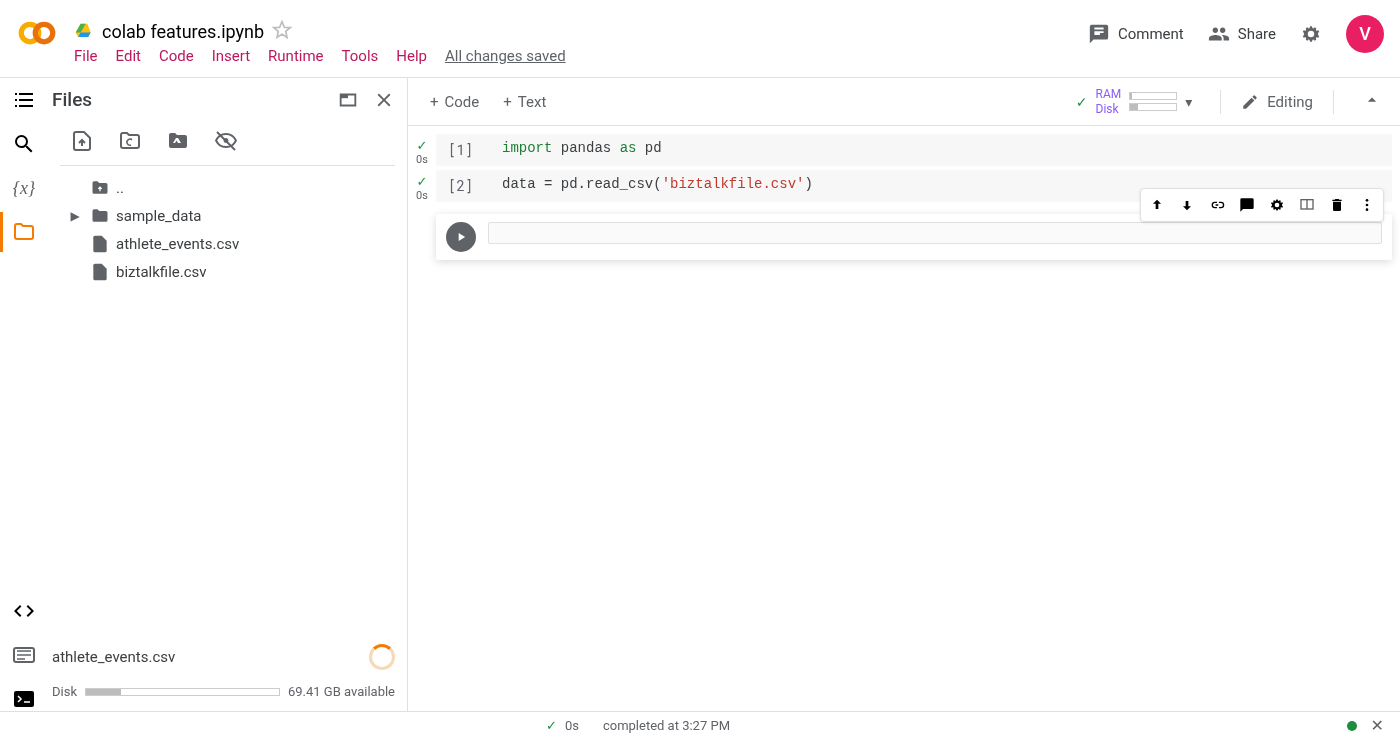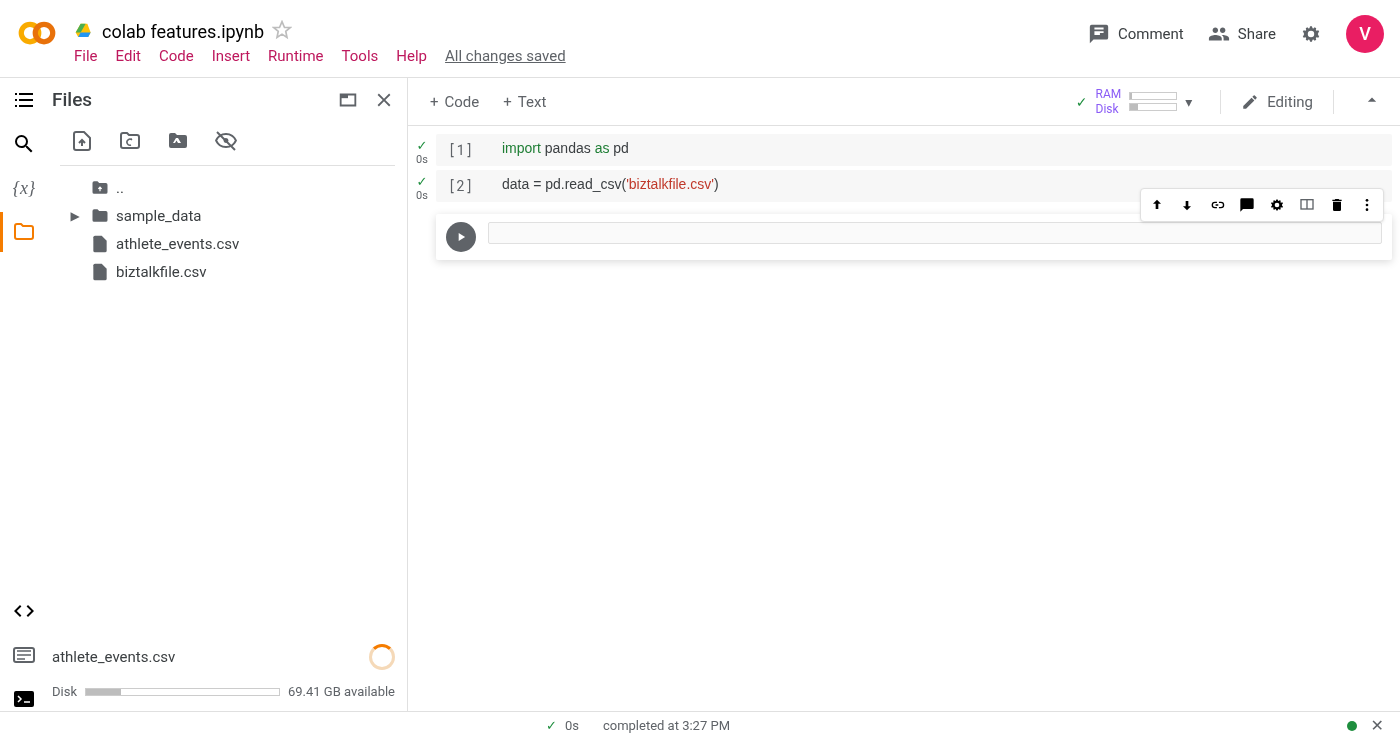--- a/index.html
+++ b/index.html
@@ -68,21 +68,21 @@
   .nb-toolbar-sep { width: 1px; height: 24px; background: #e0e0e0; margin: 0 12px; }
   .editing-btn { display: flex; align-items: flex-end; gap: 8px; cursor: pointer; color: #5f6368; font-size: 15px; }
   .collapse-btn { cursor: pointer; color: #5f6368; padding: 0 8px; }
   
   .nb-cells { flex: 1; overflow-y: auto; padding: 8px 8px 8px 0; }
   .cell { display: flex; margin-bottom: 4px; }
   .cell-gutter { width: 28px; display: flex; flex-direction: column; align-items: center; padding-top: 4px; font-size: 11px; color: #5f6368; }
   .cell-gutter .chk { color: #1e8e3e; font-size: 13px; }
   .cell-body { flex: 1; display: flex; align-items: flex-start; background: #f7f7f7; padding: 6px 12px; border-radius: 2px; }
   .cell-prompt { font-family: "Roboto Mono", monospace; font-size: 14px; color: #5f6368; margin-right: 18px; min-width: 36px; }
-  .cell-code { font-family: Liberation Sans, sans-serif; font-size: 14px; white-space: pre; }
+  .cell-code { font-family: Liberation Mono, monospace; font-size: 14px; white-space: pre; }
   .tk-kw { color: #1e7e34; }
   .tk-str { color: #c0392b; }
   
   .cell.active { position: relative; margin-top: 12px; }
   .cell.active .cell-body { background: #fff; box-shadow: 0 2px 8px rgba(0,0,0,0.15); padding: 8px 10px; }
   .run-btn { width: 30px; height: 30px; border-radius: 50%; background: #5f6368; display: flex; align-items: center; justify-content: center; margin-right: 12px; cursor: pointer; }
   .run-btn svg { fill: #fff; width: 14px; height: 14px; }
   .code-input { flex: 1; height: 22px; border: 1px solid #e0e0e0; background: #fafafa; border-radius: 2px; }
   .cell-toolbar { position: absolute; top: -26px; right: 8px; background: #fff; border: 1px solid #e0e0e0; border-radius: 4px; display: flex; gap: 2px; padding: 2px; box-shadow: 0 1px 3px rgba(0,0,0,0.1); }
   .cell-toolbar .ct-btn { width: 28px; height: 28px; display: flex; align-items: center; justify-content: center; cursor: pointer; color: #5f6368; }

